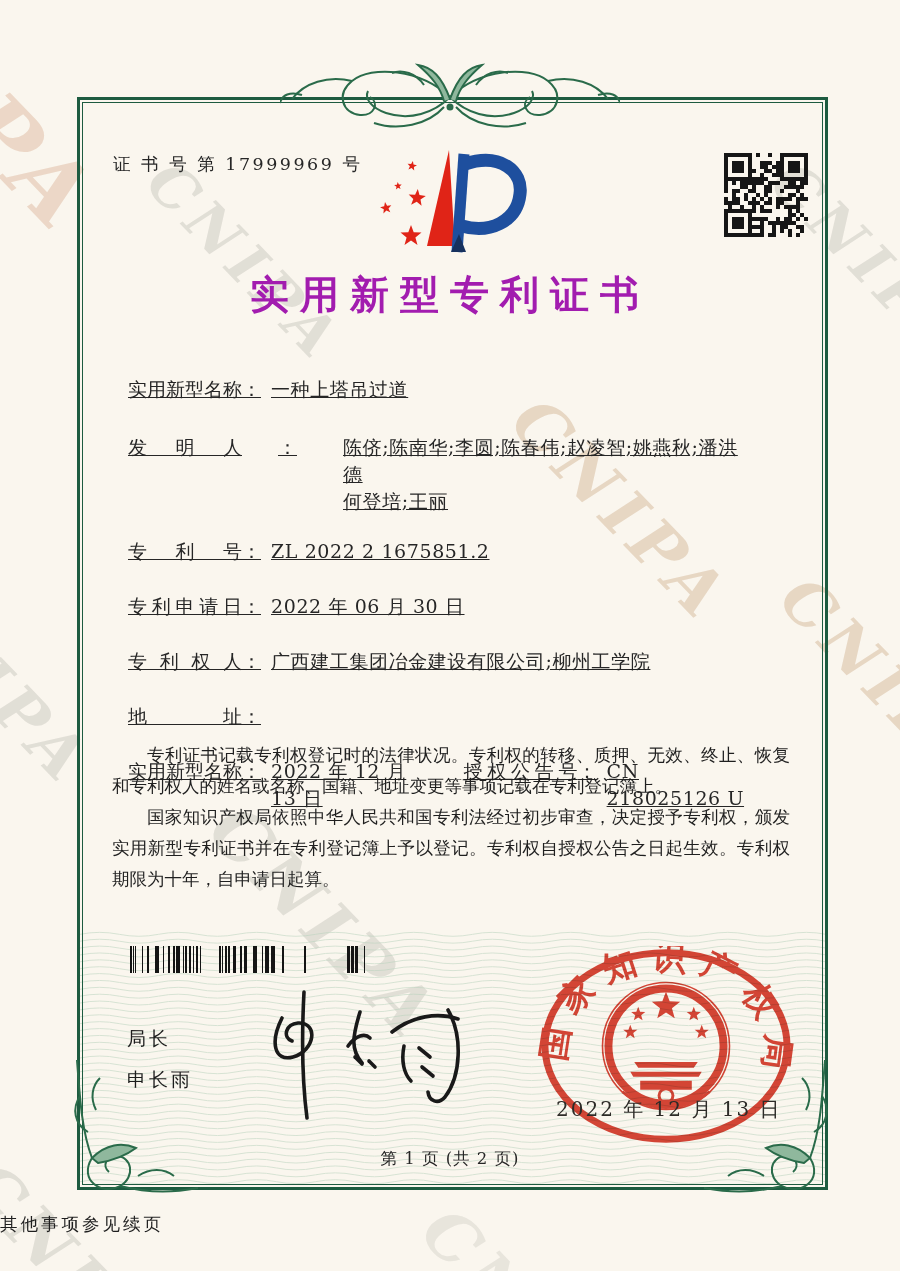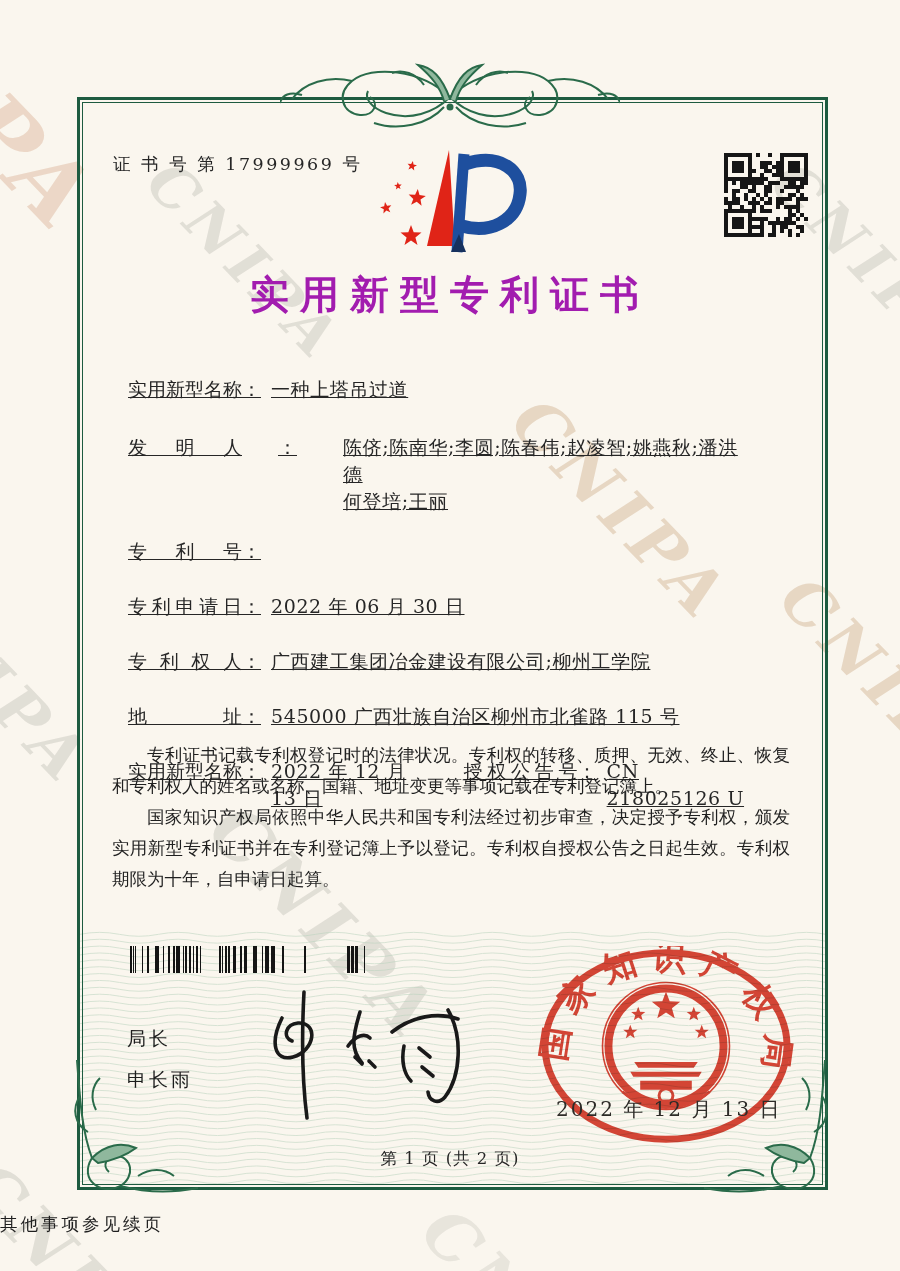--- a/index.html
+++ b/index.html
@@ -460,35 +460,35 @@
     </div>
     <div class="field mb-sm">
       <span class="flabel">发明人</span>
         <span class="fcolon">：</span>
       <span class="fvalue">陈侪;陈南华;李圆;陈春伟;赵凌智;姚燕秋;潘洪德
 何登培;王丽</span>
     </div>
     <div class="field">
       <span class="flabel">专利号</span>
         <span class="fcolon">：</span>
+      <span class="fvalue">ZL 2022 2 1675851.2</span>
     </div>
     <div class="field">
       <span class="flabel">专利申请日</span>
         <span class="fcolon">：</span>
       <span class="fvalue">2022 年 06 月 30 日</span>
     </div>
     <div class="field">
       <span class="flabel">专利权人</span>
         <span class="fcolon">：</span>
       <span class="fvalue">广西建工集团冶金建设有限公司;柳州工学院</span>
     </div>
     <div class="field">
       <span class="flabel">地址</span>
         <span class="fcolon">：</span>
-      <span class="fvalue">545000 广西壮族自治区柳州市北雀路 115 号</span>
     </div>
     <div class="field-pair">
       <div class="field">
         <span class="flabel">实用新型名称</span>
           <span class="fcolon">：</span>
         <span class="fvalue">2022 年 12 月 13 日</span>
       </div>
       <div class="field">
         <span class="flabel">授权公告号</span>
           <span class="fcolon">：</span>

